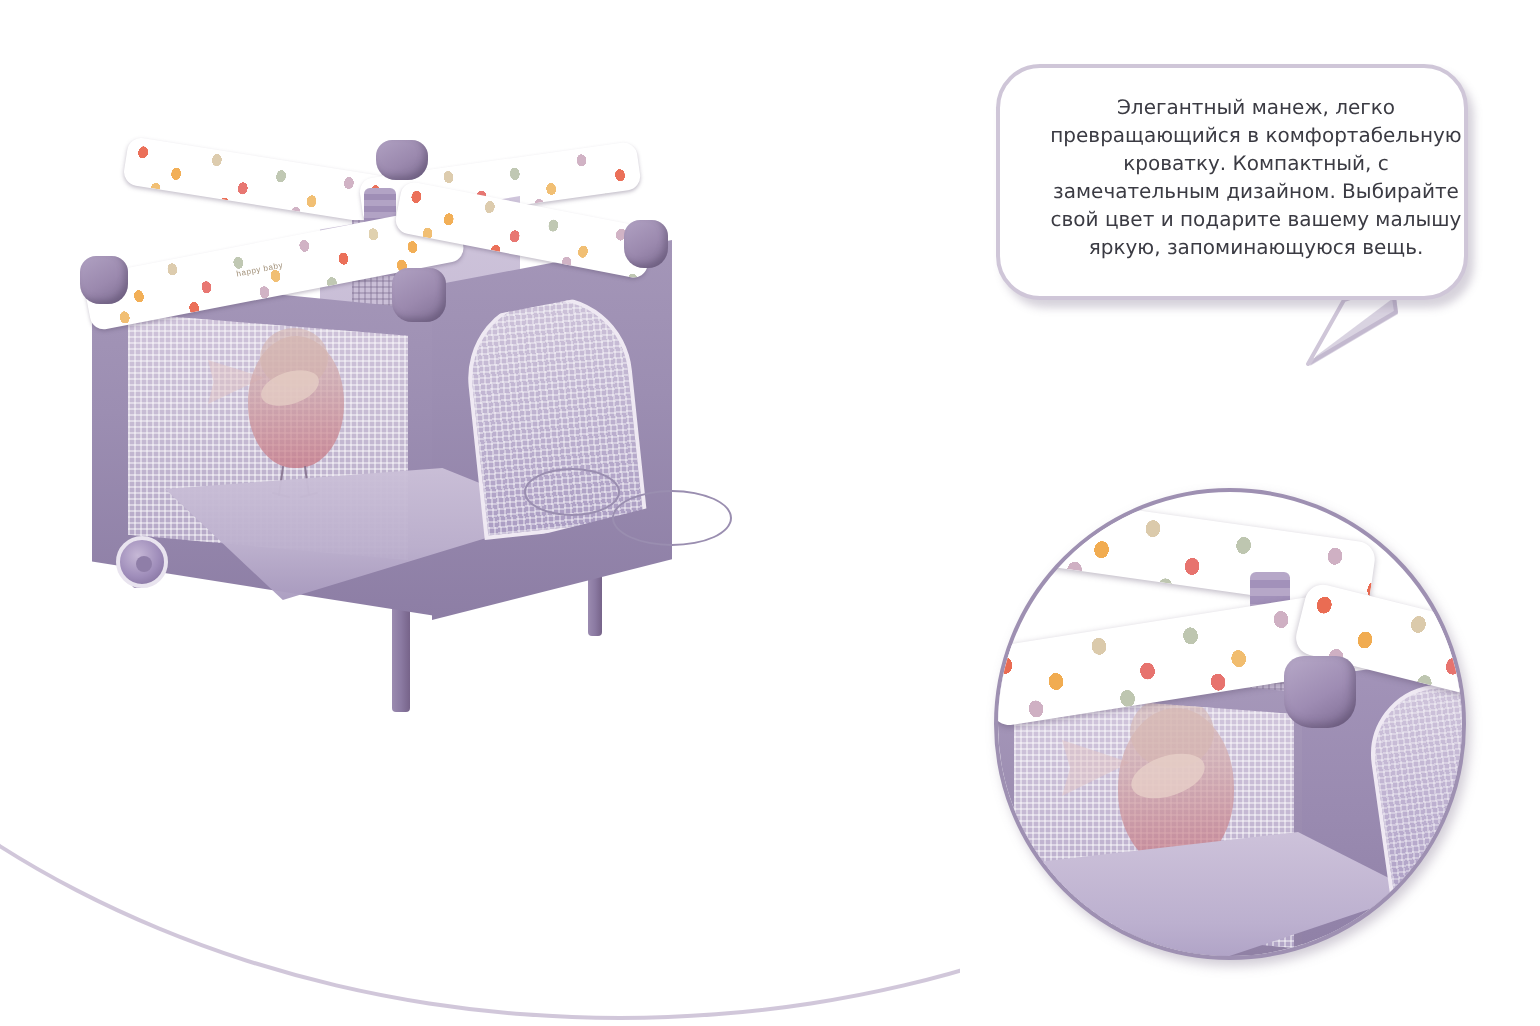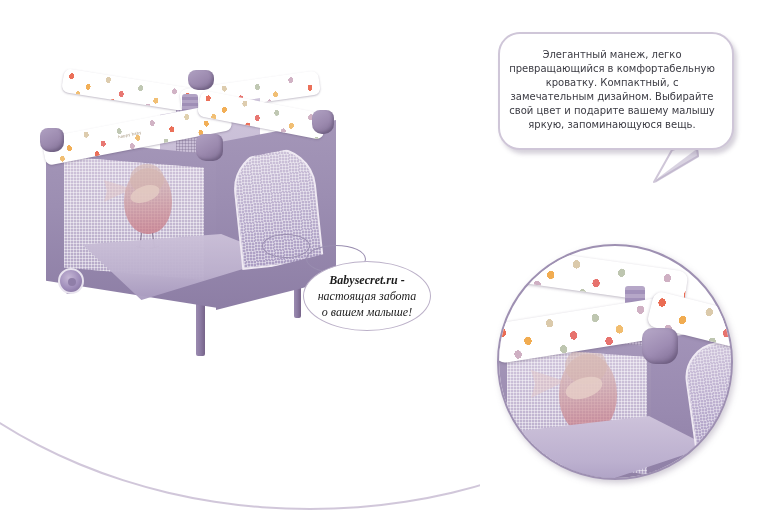--- a/index.html
+++ b/index.html
@@ -344,21 +344,21 @@
     height: 118px;
     background: #ffffff;
     border: 2px solid #cfc6d8;
     border-radius: 22px;
     box-sizing: border-box;
     box-shadow: 3px 4px 4px rgba(120,105,135,.30);
     z-index: 20;
   }
   .bubble-text {
     position: absolute;
-    left: 6px;
+    left: 22px;
     top: 14px;
     width: 212px;
     text-align: center;
     font-size: 10px;
     line-height: 14px;
     color: #3b3b43;
     font-family: "DejaVu Sans", sans-serif;
   }
   .bubble-tail {
     position: absolute;
@@ -636,25 +636,20 @@
   <svg class="bubble-tail" viewBox="0 0 48 42" xmlns="http://www.w3.org/2000/svg">
     <path d="M 44 0 L 46 14 L 2 40 L 20 8 Z" fill="#ffffff" stroke="#cfc6d8" stroke-width="2" stroke-linejoin="round"></path>
     <path d="M 46 6 L 47 15 L 3 41 L 6 36 Z" fill="#b9aec9" opacity=".55"></path>
   </svg>
   <div class="bubble">
     <div class="bubble-text">Элегантный манеж, легко превращающийся в комфортабельную кроватку. Компактный, с замечательным дизайном. Выбирайте свой цвет и подарите вашему малышу яркую, запоминающуюся вещь.</div>
   </div>
 
   <div class="ghost-oval ghost-1"></div>
   <div class="ghost-oval ghost-2"></div>
-  <div class="watermark">
-    <div class="wm-line brand">Babysecret.ru -</div>
-    <div class="wm-line">настоящая забота</div>
-    <div class="wm-line">о вашем малыше!</div>
-  </div>
 
   <div class="inset">
     <div class="inset-scene">
       <div class="in-rail in-rail-back"></div>
       <div class="in-backmesh"></div>
       <div class="in-backstrap"></div>
 
       <div class="in-wall-left"></div>
       <div class="in-wall-right"></div>
 

